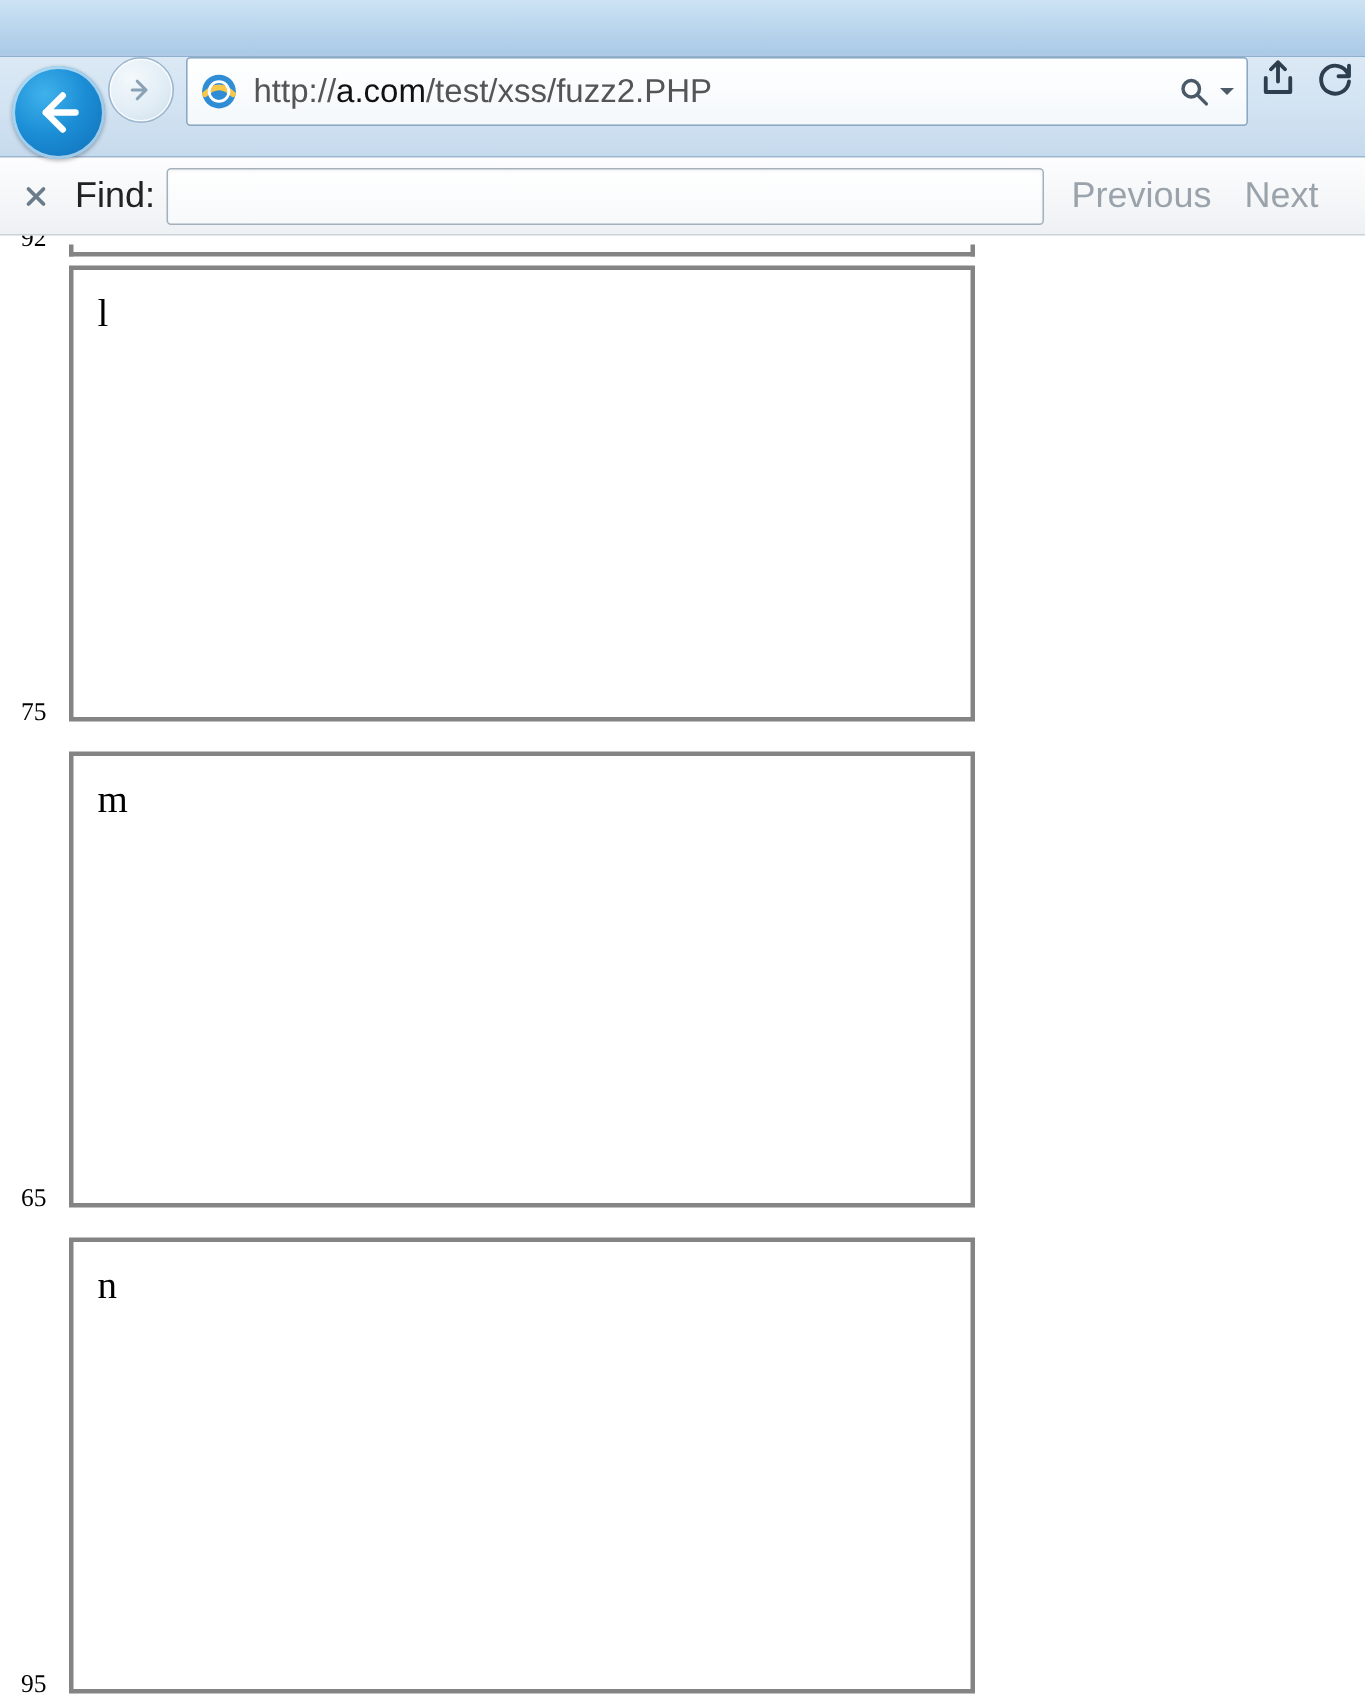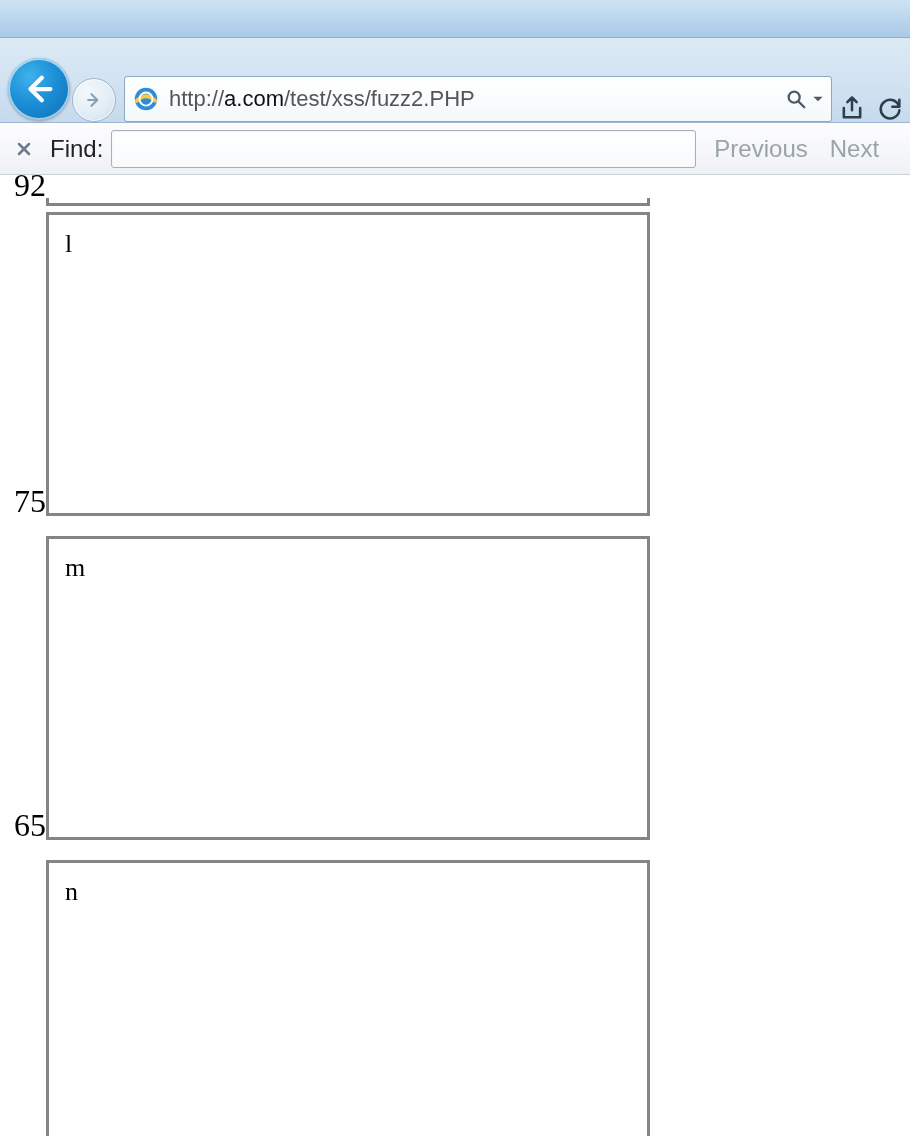--- a/index.html
+++ b/index.html
@@ -8,25 +8,25 @@
 
   
   .titlebar {
     height: 38px;
     background: linear-gradient(to bottom, #cde3f4 0%, #bcd7ee 45%, #a9c9e6 100%);
     border-bottom: 1px solid #8fb0cf;
   }
 
   
   .navrow {
-    height: 85px;
+    height: 67px;
     background: linear-gradient(to bottom, #dce9f5 0%, #d2e3f2 50%, #c6daed 100%);
     border-bottom: 1px solid #9db6cf;
     display: flex;
-    align-items: flex-end;
+    align-items: flex-start;
     padding: 0 4px;
     position: relative;
     z-index: 5;
   }
 
   .back-wrap { position: relative; width: 74px; height: 70px; }
   .back-btn {
     position: absolute;
     top: 6px; left: 4px;
     width: 62px; height: 62px;
@@ -107,21 +107,21 @@
   
   .page {
     background: #fff;
     padding: 0 0 0 16px;
     height: calc(1136px - 38px - 70px - 52px);
     overflow: hidden;
     position: relative;
   }
   .row { display:flex; align-items: flex-end; margin-bottom: 16px; }
   .num {
-    font-size: 32px; color:#000; font-family: "Times New Roman", serif;
+    font-size: 17px; color:#000; font-family: "Times New Roman", serif;
     margin-right: 0px; margin-left:-2px; min-width:32px;
   }
   .box {
     width: 604px; height: 304px;
     border: 3px solid #848484;
     background: #fff;
     padding: 14px 16px;
     font-family: "Times New Roman", serif;
     font-size: 26px;
     color: #000;

